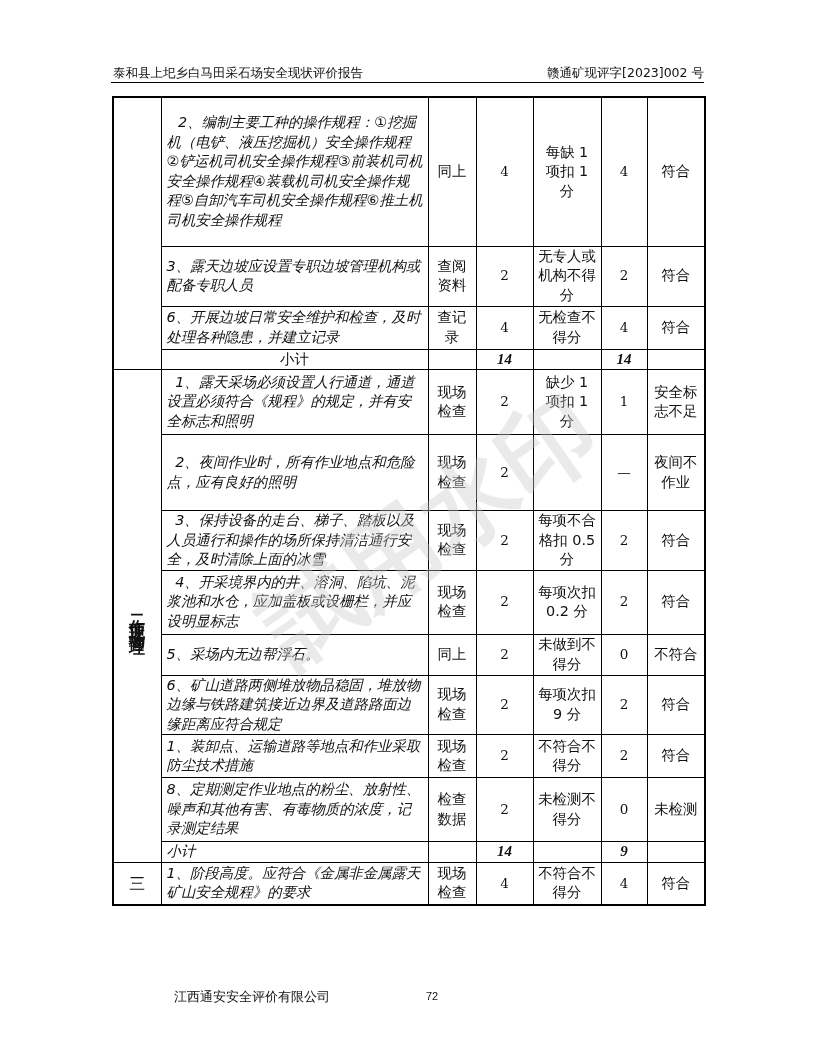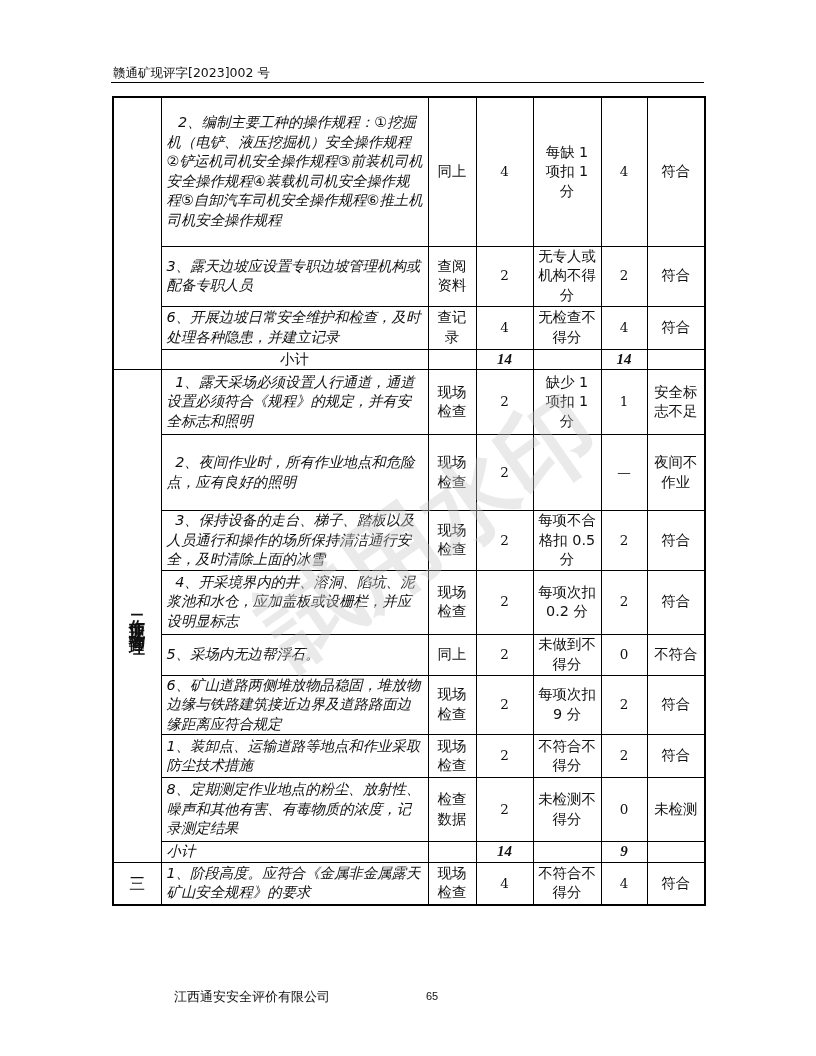--- a/index.html
+++ b/index.html
@@ -21,20 +21,21 @@
   .watermark { position:absolute; left:230px; top:380px; width:400px; height:300px; pointer-events:none;
                font-size:96px; font-weight:bold; color:rgba(200,200,200,0.38); transform:rotate(-35deg);
                transform-origin:center; display:flex; align-items:center; justify-content:center; white-space:nowrap; }
   .footer-company { position:absolute; left:146px; top:988px; font-size:13px;margin-left:28px; }
   .footer-page { position:absolute; left:426px; top:990px; font-size:11px; font-family:"Liberation Sans", sans-serif; }
 </style>
 </head>
 <body>
 
 <div class="header">
+  <span>泰和县上圯乡白马田采石场安全现状评价报告</span>
   <span>赣通矿现评字[2023]002 号</span>
 </div>
 <div class="header-rule"></div>
 
 <table class="eval">
   <colgroup>
     <col style="width:48px">
       <col style="width:267px">
       <col style="width:48px">
     <col style="width:57px">
@@ -171,13 +172,13 @@
       <td class="ded">不符合不得分</td>
       <td class="num">4</td>
       <td>符合</td>
     </tr>
   </tbody>
 </table>
 
 <div class="watermark">試用水印</div>
 
 <div class="footer-company">江西通安安全评价有限公司</div>
-<div class="footer-page">65</div>
+<div class="footer-page">72</div>
 
 </body></html>

